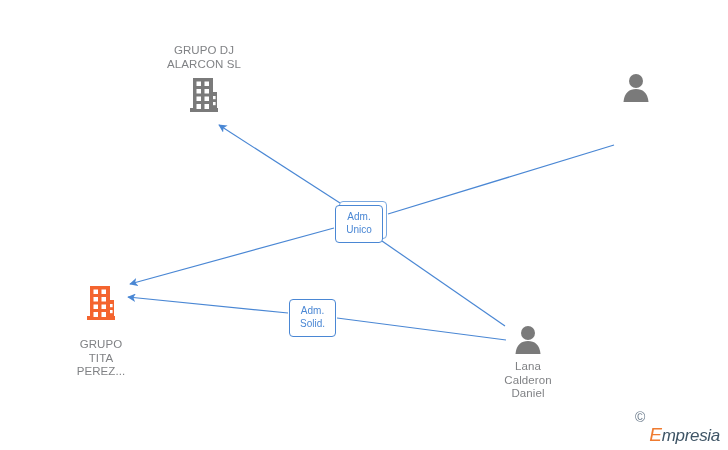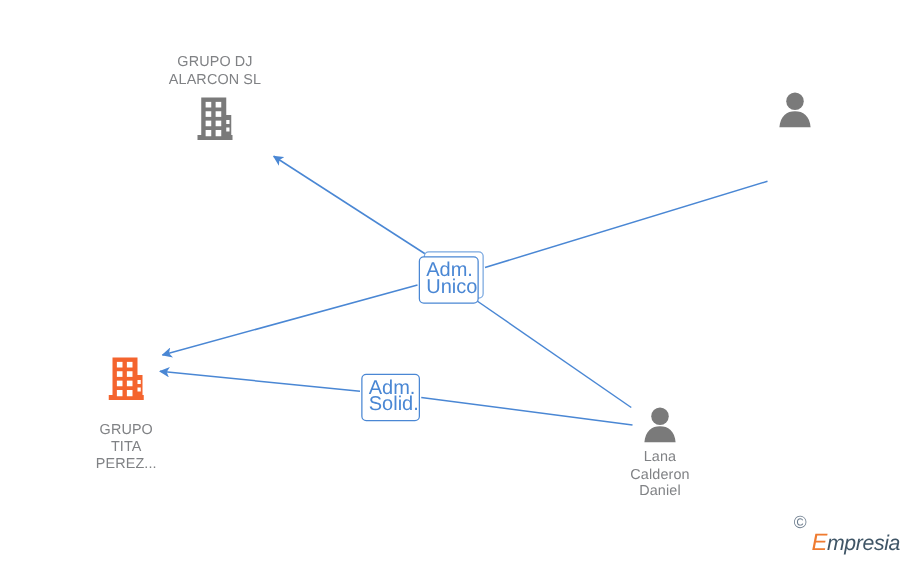--- a/index.html
+++ b/index.html
@@ -39,38 +39,38 @@
     font-size: 11.5px;
     line-height: 13.5px;
     color: #808285;
     text-align: center;
     white-space: pre-line;
     letter-spacing: .1px;
   }
   .node .glyph {
     display: block;
   }
-  .node-company-grey { left: 112px; top: 44px; }
+  .node-company-grey { left: 144px; top: 44px; }
   .node-company-grey .caption { margin-bottom: 5px; }
   .node-company-orange { left: 41px; top: 284px; }
   .node-company-orange .caption { margin-top: 16px; }
   .node-person-right { left: 576px; top: 72px; }
   .node-person-right .caption { margin-bottom: 6px; }
   .node-person-bottom { left: 468px; top: 324px; }
   .node-person-bottom .caption { margin-top: 6px; }
 
   
   .rel-box {
     position: absolute;
     box-sizing: border-box;
     border: 1px solid #4a87d4;
     border-radius: 4px;
     background: #ffffff;
     color: #4a87d4;
-    font-size: 16px;
+    font-size: 10px;
     line-height: 13px;
     text-align: center;
     padding: 4px 5px 5px 5px;
     white-space: pre-line;
   }
   .rel-box-shadow {
     position: absolute;
     box-sizing: border-box;
     border: 1px solid #7aa8e0;
     border-radius: 4px;

